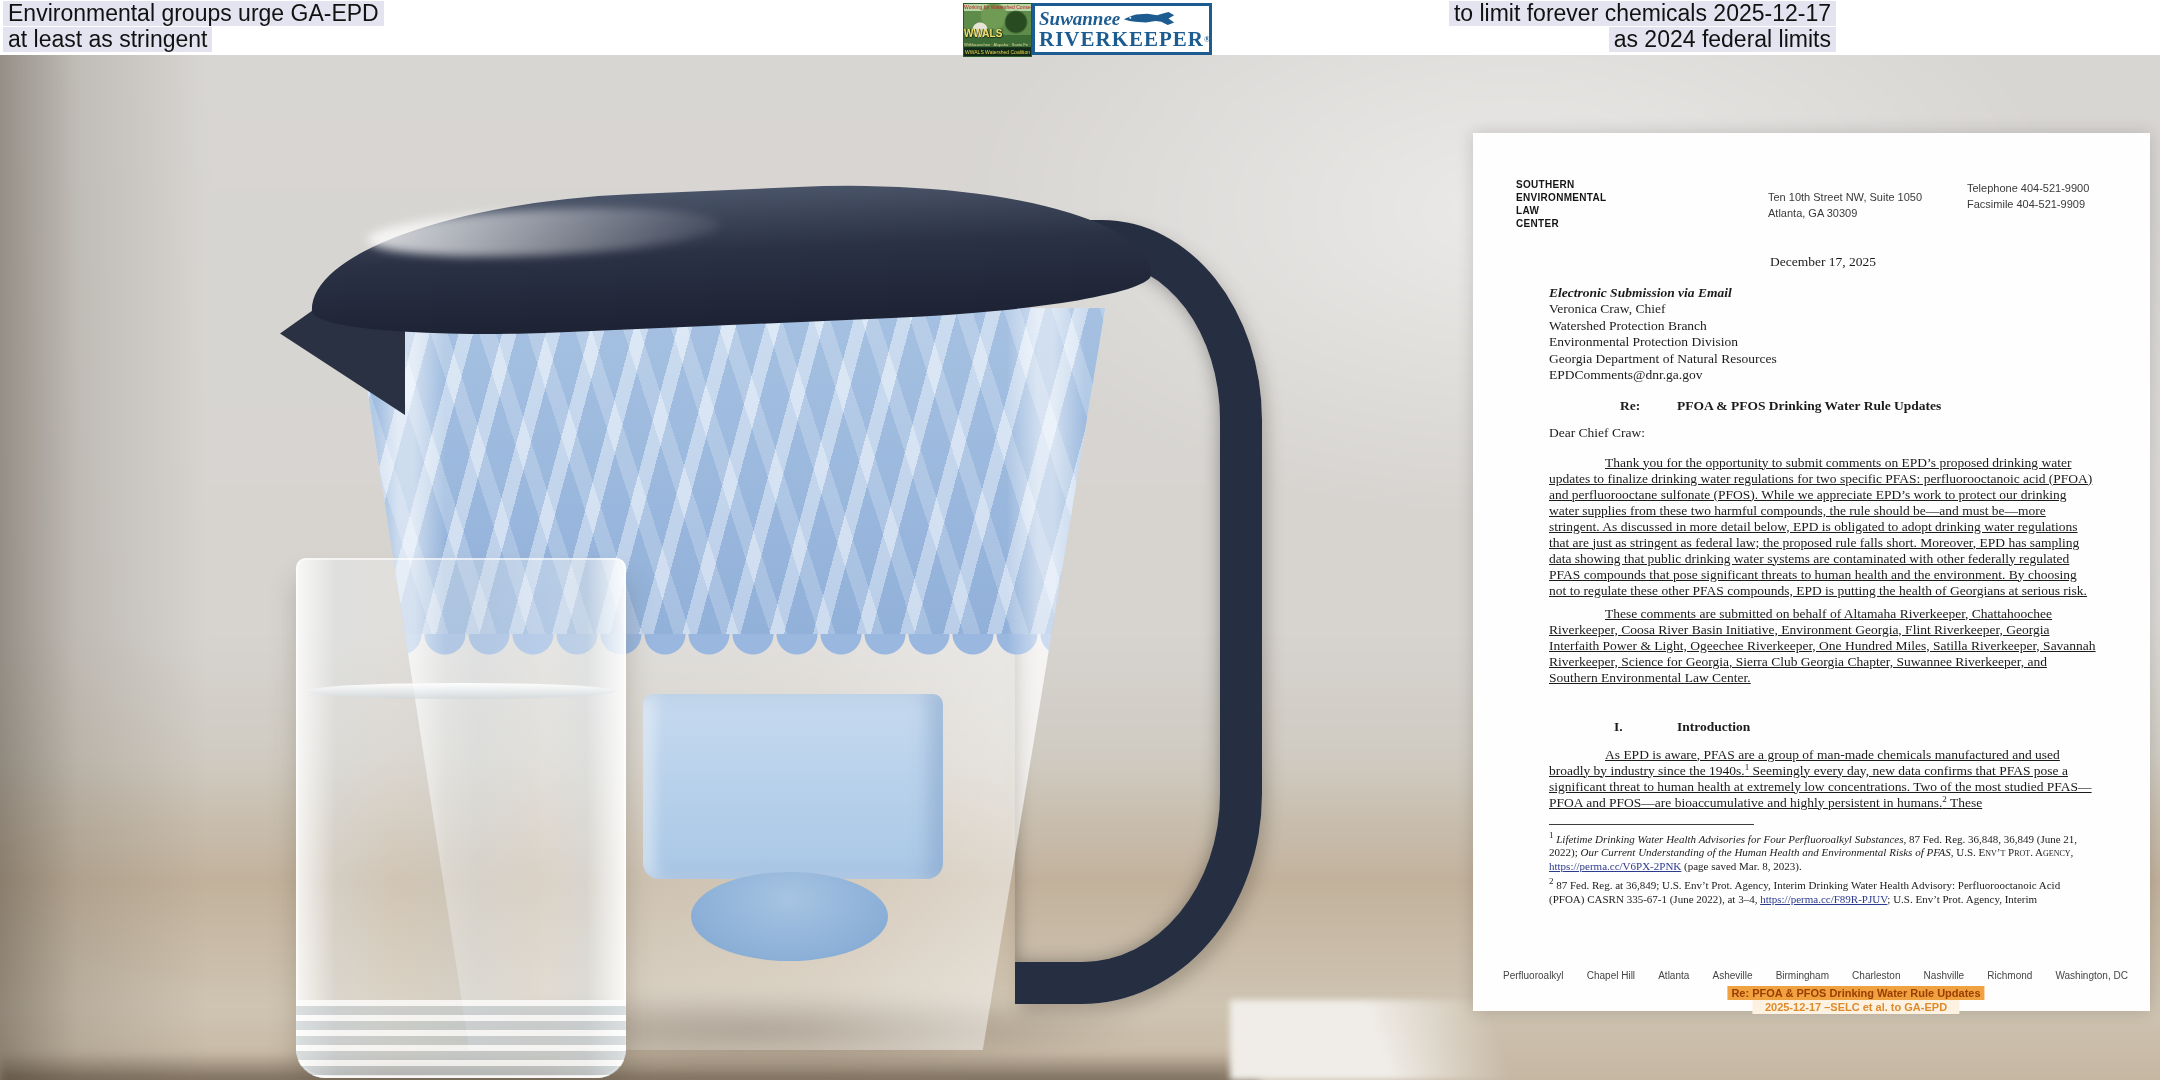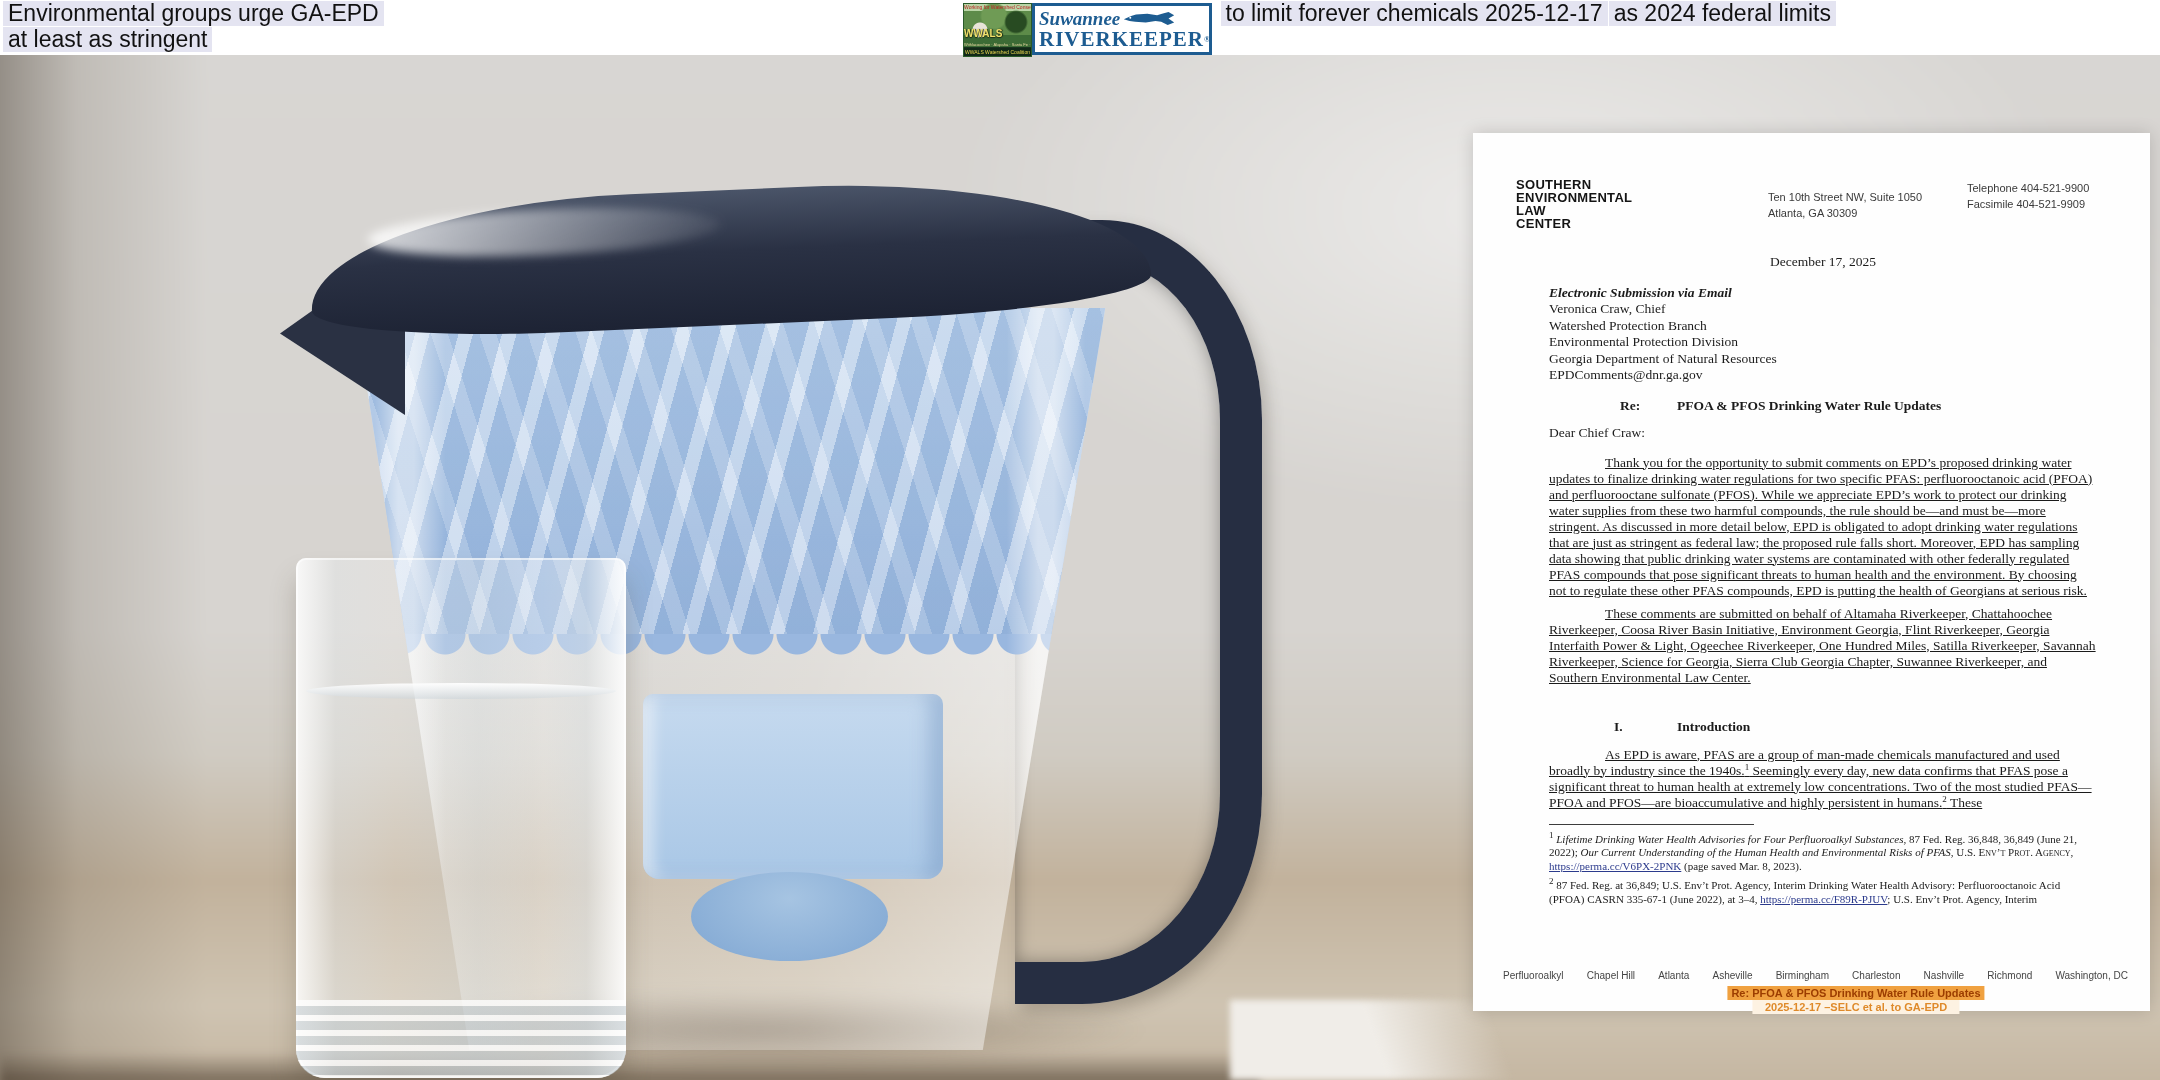--- a/index.html
+++ b/index.html
@@ -2,21 +2,21 @@
 <html><head>
 <meta charset="utf-8">
 <style>
   html,body{margin:0;padding:0;background:#ffffff;}
   .canvas{position:relative;width:2160px;height:1080px;overflow:hidden;
           font-family:"Liberation Sans",sans-serif;background:#fff;}
 
   
   .header{position:absolute;top:0;left:0;width:1839px;height:55px;background:#fff;z-index:30;}
   .h-left{position:absolute;left:3px;top:1px;display:flex;flex-direction:column;align-items:flex-start;gap:1px;}
-  .h-right{position:absolute;right:3px;top:1px;display:flex;flex-direction:row;align-items:flex-end;gap:1px;}
+  .h-right{position:absolute;right:3px;top:1px;display:flex;flex-direction:column;align-items:flex-end;gap:1px;}
   .hl{display:inline-block;background:#e4e4f1;color:#111;font-size:23px;line-height:25px;padding:0 5px;}
 
   
   .logo{position:absolute;left:963px;top:3px;height:52px;display:flex;z-index:31;}
   .wwals{position:relative;width:67px;height:52px;overflow:hidden;border:1px solid #2a5a2a;
          background:
           radial-gradient(circle 10px at 16px 26px, #e8e4d8 0 7px, rgba(232,228,216,0) 8px),
           radial-gradient(circle 14px at 52px 18px, #284b22 0 10px, rgba(40,75,34,0) 12px),
           radial-gradient(circle 18px at 30px 12px, #6f9b55 0 12px, rgba(111,155,85,0) 14px),
           linear-gradient(180deg,#b9d6a6 0 7px,#5d8b49 7px 60%,#3c6b35 60% 82%,#17331d 82% 100%);}
@@ -94,21 +94,21 @@
        box-shadow:inset 0 0 0 2px rgba(255,255,255,.6), 0 20px 26px rgba(90,78,62,.28);}
   .water-line{position:absolute;top:24%;left:3%;width:94%;height:16px;border-radius:50%;
        background:linear-gradient(180deg, rgba(255,255,255,.95), rgba(202,211,217,.55));}
   .glass-base{position:absolute;bottom:0;left:0;width:100%;height:15%;opacity:.9;
        border-radius:0 0 28px 28px;
        background:repeating-linear-gradient(180deg, rgba(255,255,255,.85) 0 6px, rgba(192,202,208,.6) 6px 15px);}
 
   
   .page{position:absolute;left:1473px;top:133px;width:677px;height:878px;background:#fefefe;z-index:10;
         box-shadow:0 0 16px rgba(0,0,0,.16);overflow:hidden;color:#1c1c1c;}
-  .lh-org{position:absolute;top:45px;left:43px;font-weight:bold;font-size:13px;line-height:13px;
+  .lh-org{position:absolute;top:45px;left:43px;font-weight:bold;font-size:10px;line-height:13px;
         letter-spacing:.3px;color:#141414;}
   .lh-addr{position:absolute;top:47px;left:295px;font-size:11px;line-height:16px;color:#3a3a3a;margin-top:9px;}
   .lh-phone{position:absolute;top:47px;left:494px;font-size:11px;line-height:16px;color:#3a3a3a;}
   .flow{position:absolute;top:121px;left:76px;width:548px;font-family:"Liberation Serif",serif;
         font-size:13.5px;line-height:16px;color:#1b1b1b;}
   .date{text-align:center;}
   .subm{margin-top:15px;font-weight:bold;font-style:italic;}
   .recip{margin-top:0;line-height:16.5px;}
   .re{margin-top:14px;padding-left:71px;font-weight:bold;}
   .re-label{display:inline-block;width:57px;}

